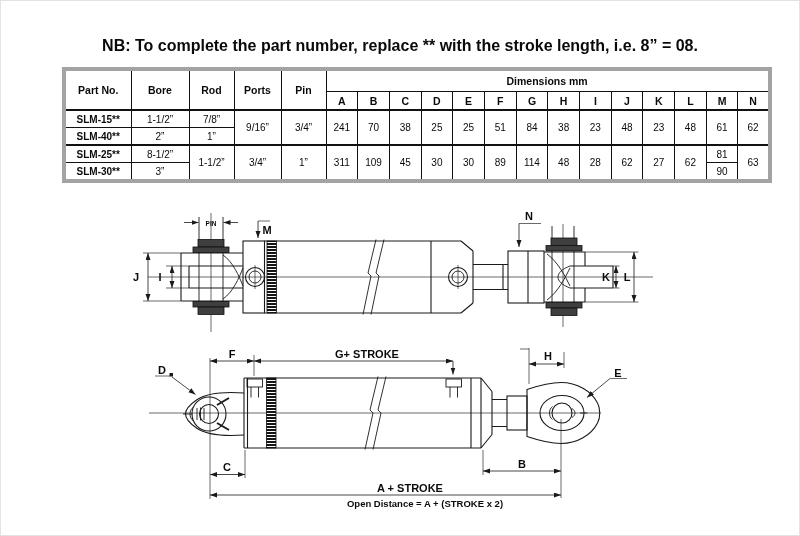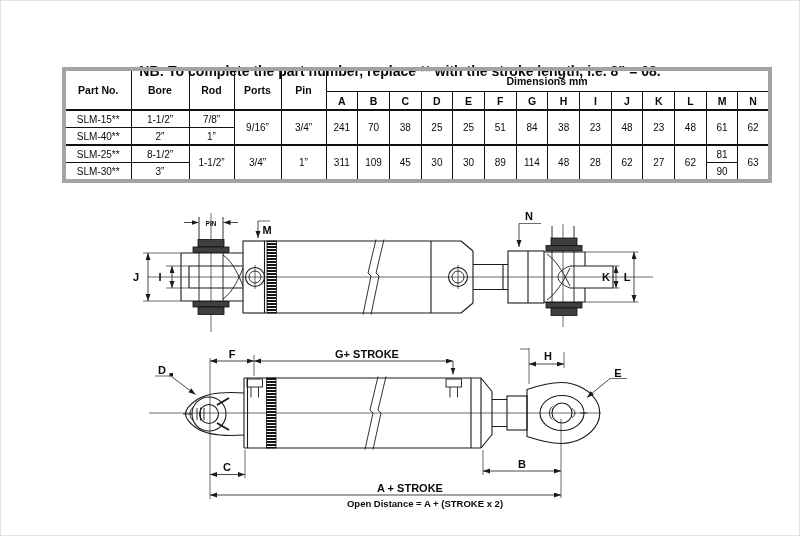--- a/index.html
+++ b/index.html
@@ -3,36 +3,36 @@
 <meta charset="utf-8">
 <style>
   html,body { margin:0; padding:0; background:#ffffff; }
   .page {
     position:relative; width:800px; height:536px; background:#fff;
     font-family:"Liberation Sans", sans-serif; color:#111;
     overflow:hidden; box-sizing:border-box; border:1px solid #e3e3e3;
   }
   .note {
     position:absolute; top:36px; left:0; width:100%;
-    text-align:center; font-size:14px; font-weight:bold; color:#0a0a0a;margin-top:26px;
+    text-align:center; font-size:16px; font-weight:bold; color:#0a0a0a;
   }
   table.spec {
     position:absolute; left:61px; top:66px; width:706px;
     border-collapse:collapse; table-layout:fixed;
     border:4px solid #a3a3a3;
   }
   .spec th, .spec td {
     border:1px solid #111; text-align:center; vertical-align:middle;
     padding:0; overflow:hidden; white-space:nowrap; color:#0a0a0a;
   }
   .spec th { font-size:10.5px; font-weight:bold; }
   .spec tr.hdr1 th { height:20px; }
   .spec tr.hdr2 th { height:17px; }
   .spec td { font-size:10px; font-weight:normal; height:16px; }
-  .spec td.part { font-weight:normal; }
+  .spec td.part { font-weight:bold; }
   .hb { border-bottom:2px solid #111 !important; }
   svg.drawings { position:absolute; left:0; top:185px; }
   svg text { fill:#0a0a0a; font-family:"Liberation Sans", sans-serif; font-weight:bold; }
   .lbl { font-size:11px; }
   .sm  { font-size:6.5px; }
   .od  { font-size:9.5px; }
   .ln { stroke:#1a1a1a; stroke-width:1.1; fill:none; }
   .md { stroke:#1a1a1a; stroke-width:0.9; fill:none; }
   .tn { stroke:#1a1a1a; stroke-width:0.65; fill:none; }
   .dm { stroke:#1a1a1a; stroke-width:0.8; fill:none; }

